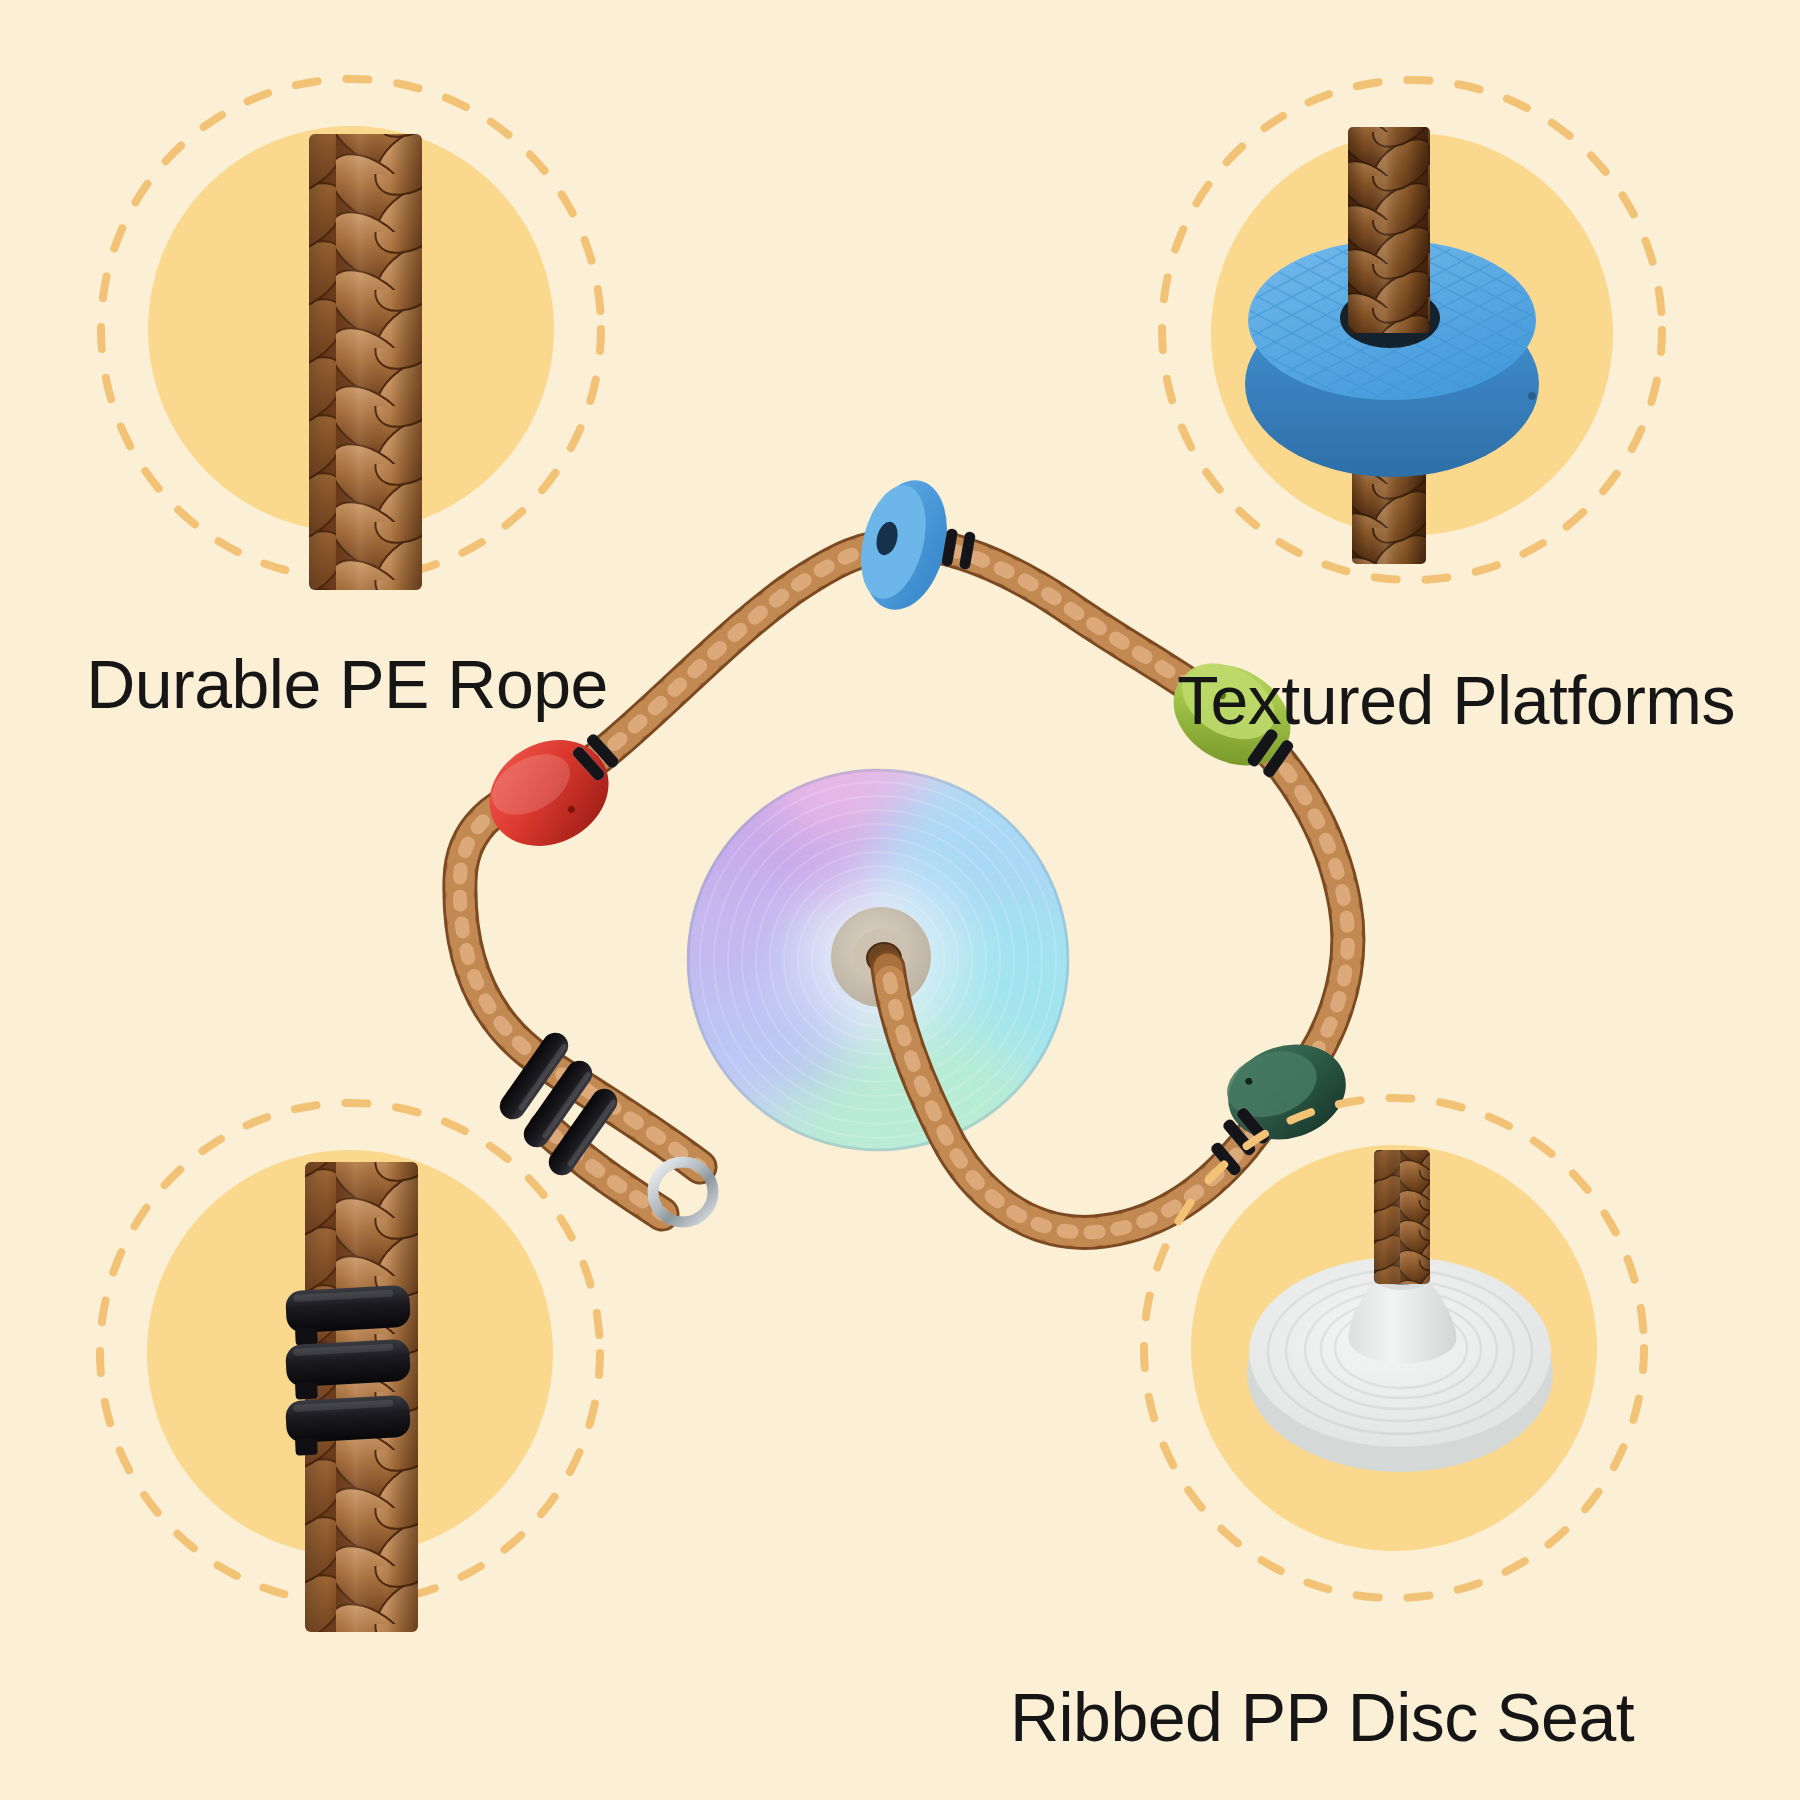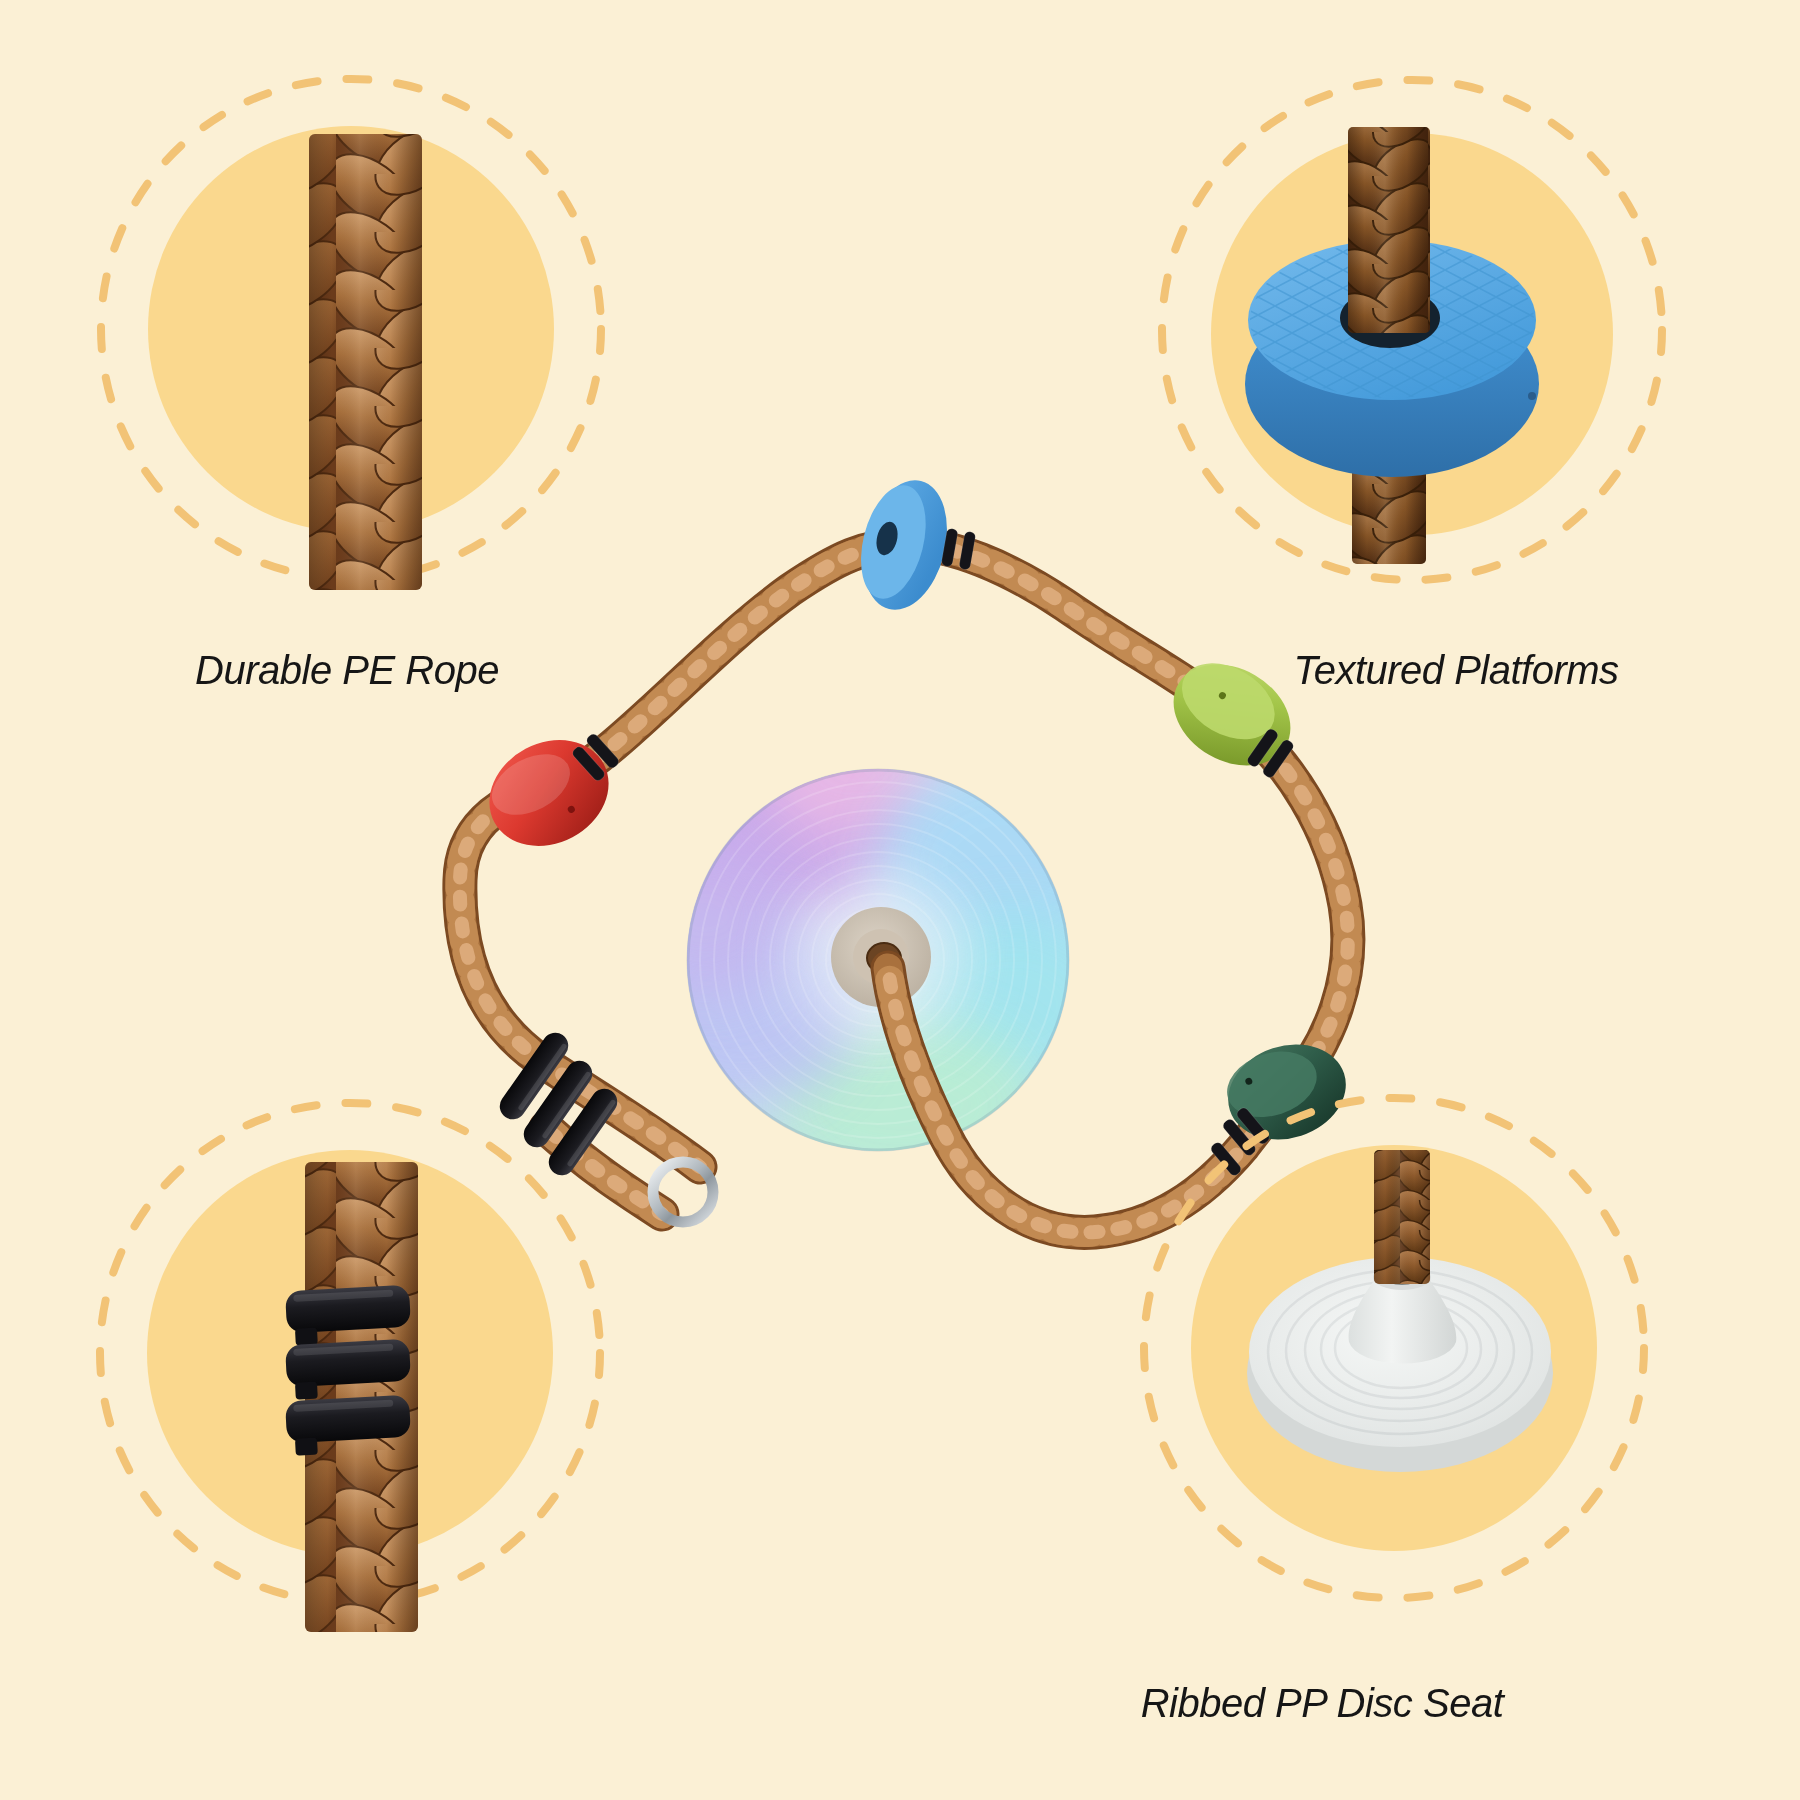--- a/index.html
+++ b/index.html
@@ -1,20 +1,20 @@
 <!DOCTYPE html>
 <html><head>
 <meta charset="utf-8">
 <style>
   html,body{margin:0;padding:0;background:#FBF0D5;}
   .stage{position:relative;width:1800px;height:1800px;overflow:hidden;background:#FBF0D5;
          font-family:"Liberation Sans", sans-serif;}
   .scene{position:absolute;left:0;top:0;}
   .feature-label{position:absolute;transform:translateX(-50%);white-space:nowrap;
-                 font-size:40px;letter-spacing:-0.5px;color:#161616;line-height:1;font-style:italic;}
+                 font-size:68px;letter-spacing:-0.5px;color:#161616;line-height:1;}
   
   .r0{fill:none;stroke:#7C4A22;stroke-width:35;stroke-linecap:round;}
   .r1{fill:none;stroke:#A9713D;stroke-width:29;stroke-linecap:round;}
   .r2{fill:none;stroke:#C28A52;stroke-width:29;stroke-linecap:round;stroke-dasharray:13 13;}
   .r3{fill:none;stroke:#E2B184;stroke-width:14;stroke-linecap:round;stroke-dasharray:8 19;stroke-dashoffset:4;opacity:.8;}
   .rib{fill:none;stroke:rgba(255,255,255,0.16);stroke-width:2;}
   .seatrib{fill:none;stroke:rgba(90,100,105,0.10);stroke-width:2.5;}
 </style>
 </head>
 <body>
@@ -340,16 +340,16 @@
       </g>
     </g>
 
     <circle cx="683" cy="1192" r="30" fill="none" stroke="url(#metalG)" stroke-width="11"></circle>
   </g>
 
   <circle cx="1394" cy="1348" r="250" fill="none" stroke="#F2C376" stroke-width="8" stroke-dasharray="22 29" stroke-linecap="round"></circle>
 </svg>
 
 <div class="feature-label" style="left:347px; top:650px;">Durable PE Rope</div>
-<div class="feature-label" style="left:1456px; top:650px;">Textured Platforms</div>
+<div class="feature-label" style="left:1456px; top:666px;">Textured Platforms</div>
 <div class="feature-label" style="left:1322px; top:1683px;">Ribbed PP Disc Seat</div>
 
 </div>
 
 </body></html>

